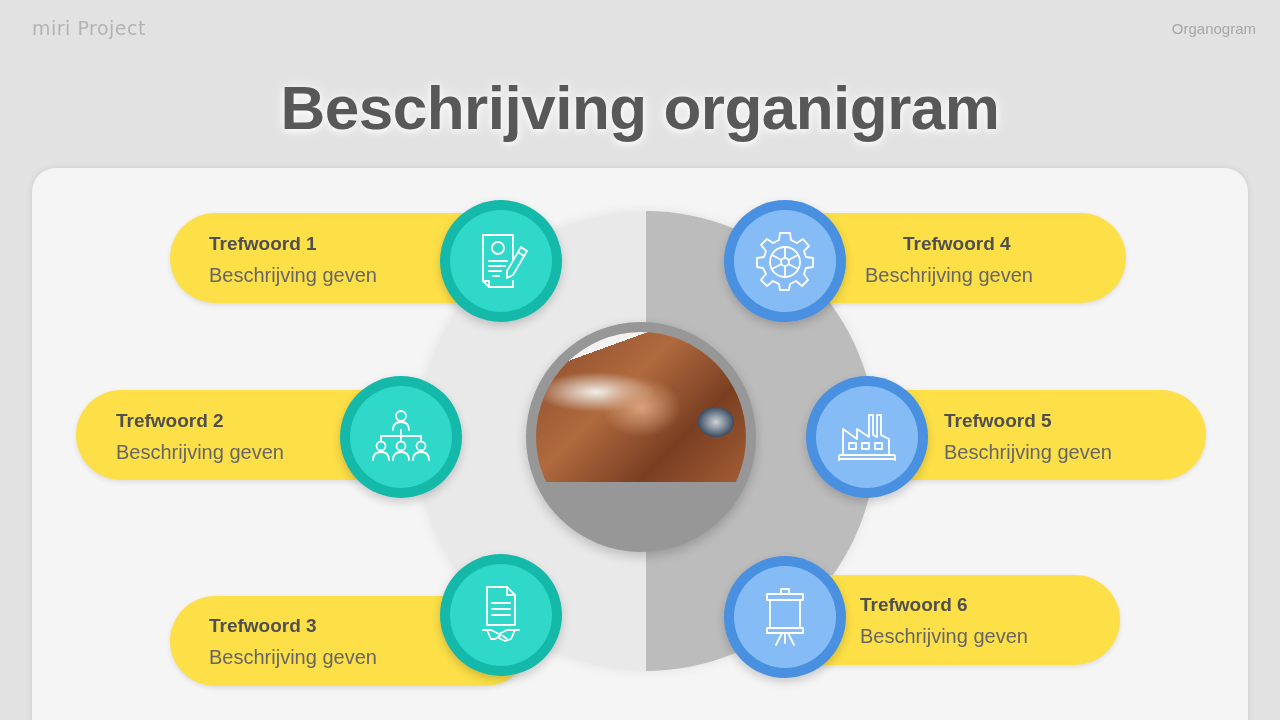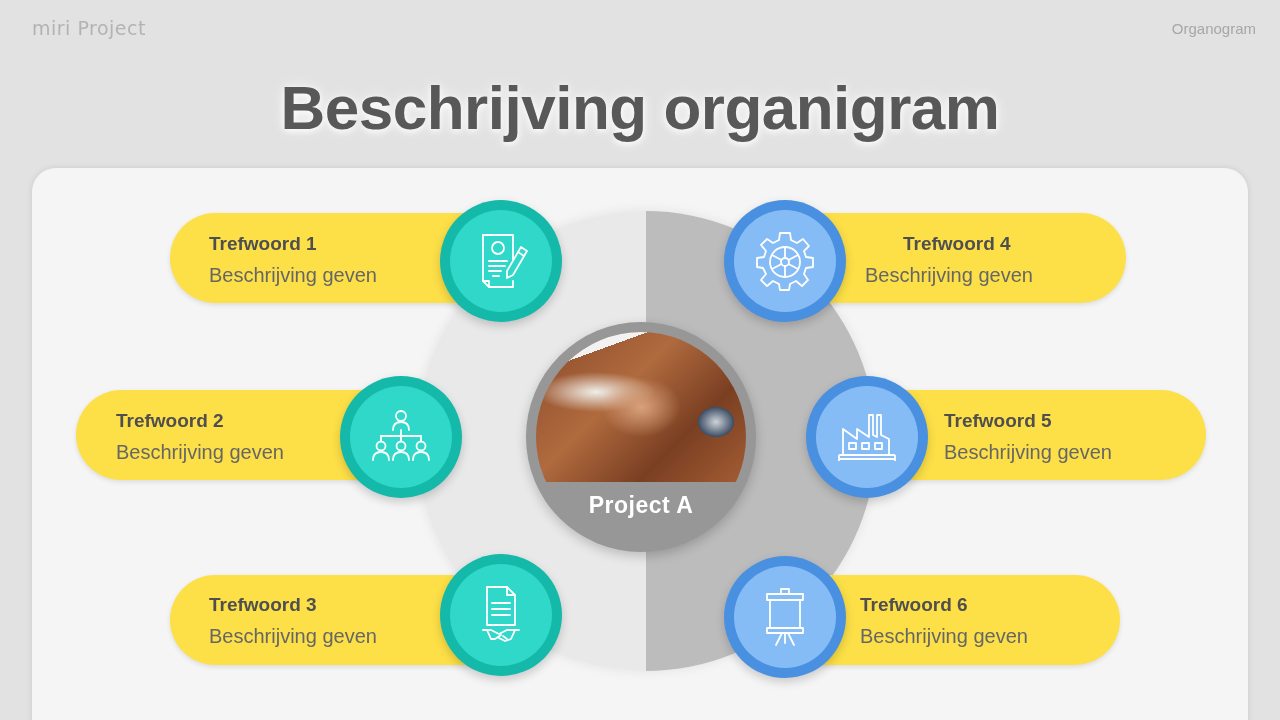--- a/index.html
+++ b/index.html
@@ -47,21 +47,21 @@
 </div>
 
 <div class="pill" style="left:170px;top:213px;width:360px;">
   <div class="kw" style="left:39px;top:20px;">Trefwoord 1</div>
   <div class="desc" style="left:39px;top:51px;">Beschrijving geven</div>
 </div>
 <div class="pill" style="left:76px;top:390px;width:360px;">
   <div class="kw" style="left:40px;top:20px;">Trefwoord 2</div>
   <div class="desc" style="left:40px;top:51px;">Beschrijving geven</div>
 </div>
-<div class="pill" style="left:170px;top:575px;width:360px;">
+<div class="pill" style="left:170px;top:596px;width:360px;">
   <div class="kw" style="left:39px;top:19px;">Trefwoord 3</div>
   <div class="desc" style="left:39px;top:50px;">Beschrijving geven</div>
 </div>
 
 <div class="pill" style="left:766px;top:213px;width:360px;">
   <div class="kw" style="left:99px;top:20px;margin-left:38px;">Trefwoord 4</div>
   <div class="desc" style="left:99px;top:51px;">Beschrijving geven</div>
 </div>
 <div class="pill" style="left:846px;top:390px;width:360px;">
   <div class="kw" style="left:98px;top:20px;">Trefwoord 5</div>
@@ -162,14 +162,13 @@
         <line x1="35" y1="48" x2="41" y2="60"></line>
     </svg>
   </div>
 </div>
 
 <div class="center">
   <div class="photo">
     <div class="img"></div>
     <div class="band"></div>
   </div>
-  <div class="label">Project A</div>
 </div>
 
 </body></html>

